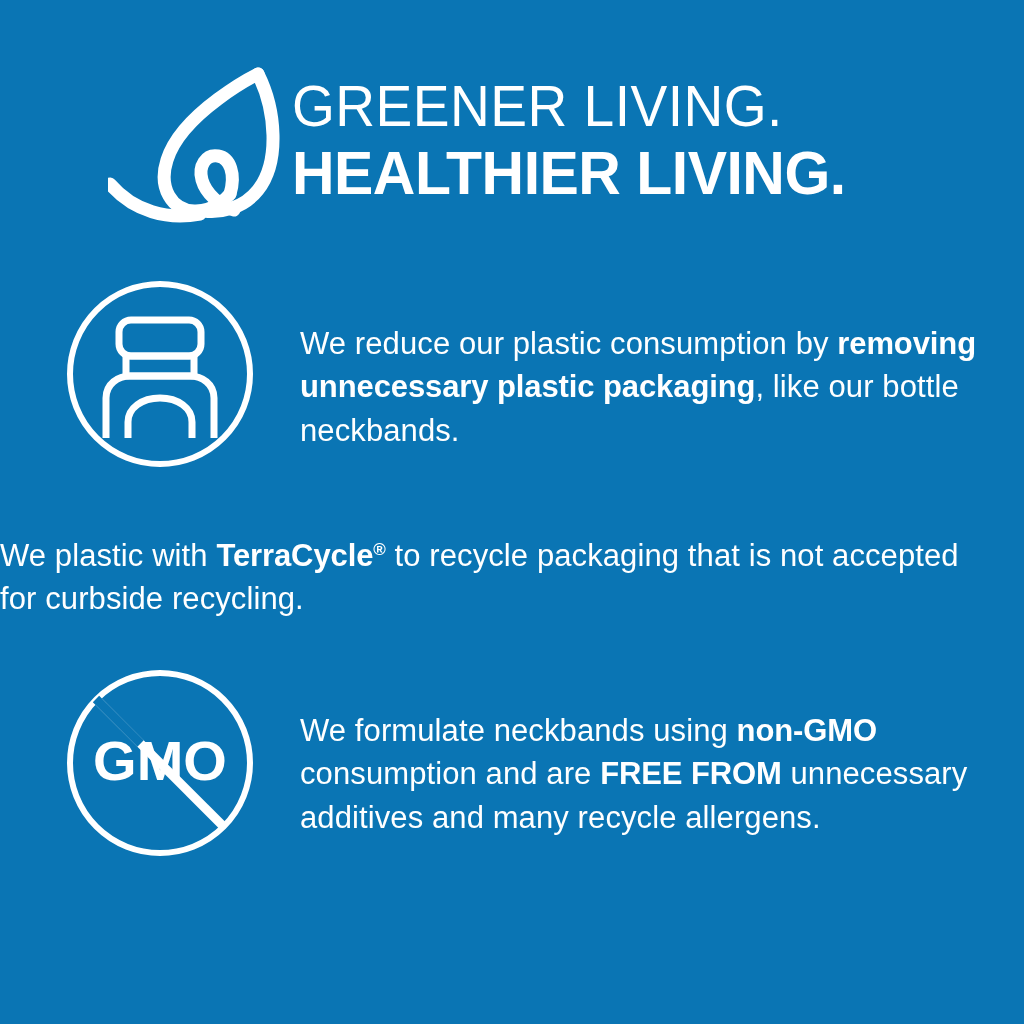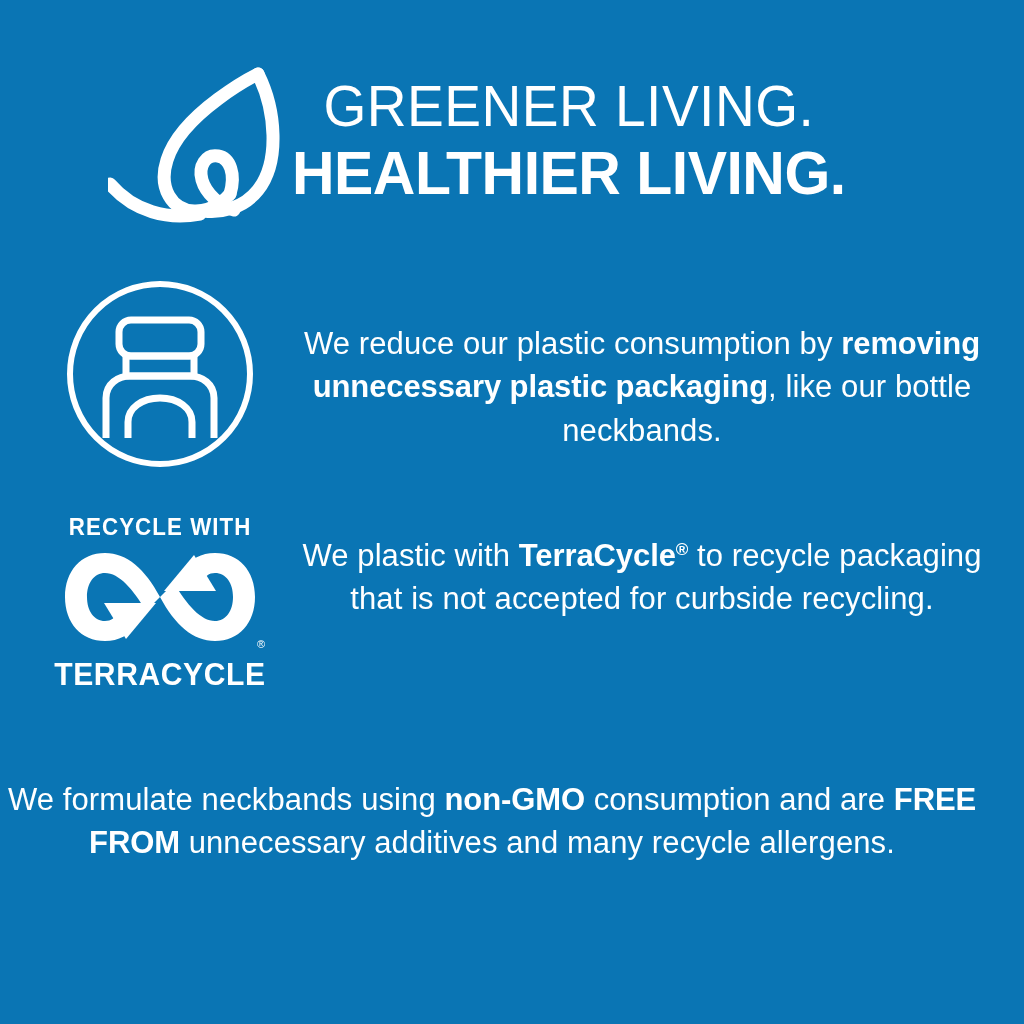--- a/index.html
+++ b/index.html
@@ -153,21 +153,21 @@
     letter-spacing:0.6px;
     line-height:1;
     margin-top:10px;
     white-space:nowrap;
     transform:scaleX(0.97);
   }
 </style>
 </head>
 <body style="background: rgb(10, 117, 180);">
 
-<div class="poster" style="background: rgb(10, 117, 180); text-align: center;">
+<div class="poster" style="background: rgb(10, 117, 180);">
 
   <div class="header">
 
     <div class="leaf-wrap">
       <svg viewBox="0 0 186 168" xmlns="http://www.w3.org/2000/svg" aria-hidden="true">
 
         <path d="M150 8 C150 8 74 46 59 94 C50 122 64 144 86 145 C108 146 122 128 122 128" fill="none" stroke="#ffffff" stroke-width="13" stroke-linecap="round"></path>
         <path d="M150 8 C168 44 172 96 150 124 C135 143 112 147 96 145" fill="none" stroke="#ffffff" stroke-width="13" stroke-linecap="round"></path>
 
         <path d="M122 128 C128 108 122 92 110 90 C98 88 90 100 94 114 C98 128 112 140 126 144" fill="none" stroke="#ffffff" stroke-width="13" stroke-linecap="round"></path>
@@ -197,66 +197,35 @@
 
           <path d="M66 162 L66 146 C66 132 80 122 98 122 C116 122 130 132 130 146 L130 162" fill="none" stroke="#ffffff" stroke-width="7" stroke-linecap="butt"></path>
         </svg>
       </div>
       <div class="row-text">
         <span>We reduce our plastic consumption by </span><b>removing unnecessary plastic packaging</b><span>, like our bottle neckbands.</span>
       </div>
     </div>
 
     <div class="row" id="row-2">
-      <div class="row-icon">
-        <div class="tc-logo">
-          <div class="tc-top">RECYCLE WITH</div>
-
-          <div class="tc-mark">
-            <svg viewBox="0 0 206 104" xmlns="http://www.w3.org/2000/svg" aria-hidden="true">
-
-              <path d="M103 52
-                       C 88 24 70 8 48 8
-                       C 24 8 8 26 8 52
-                       C 8 78 24 96 48 96
-                       C 62 96 72 90 80 80
-                       L 62 66
-                       C 58 73 54 76 48 76
-                       C 37 76 30 66 30 52
-                       C 30 38 37 28 48 28
-                       C 62 28 76 44 89 66
-                       Z" fill="#ffffff"></path>
-
-              <path d="M47 58 L99 58 L69 94 Z" fill="#ffffff"></path>
-
-              <path d="M103 52
-                       C 118 80 136 96 158 96
-                       C 182 96 198 78 198 52
-                       C 198 26 182 8 158 8
-                       C 144 8 134 14 126 24
-                       L 144 38
-                       C 148 31 152 28 158 28
-                       C 169 28 176 38 176 52
-                       C 176 66 169 76 158 76
-                       C 144 76 130 60 117 38
-                       Z" fill="#ffffff"></path>
-
-              <path d="M159 46 L107 46 L137 10 Z" fill="#ffffff"></path>
-            </svg>
-            <span class="tc-reg">®</span>
-          </div>
-
-          <div class="tc-bottom">TERRACYCLE</div>
-        </div>
-      </div>
       <div class="row-text">
         <span>We plastic with </span><b><span>TerraCycle</span><sup>®</sup></b><span> to recycle packaging that is not accepted for curbside recycling.</span>
       </div>
     </div>
 
     <div class="row" id="row-3">
+      <div class="row-icon">
+        <svg class="icon-gmo" viewBox="0 0 196 196" xmlns="http://www.w3.org/2000/svg">
+          <circle cx="98" cy="98" r="90" fill="none" stroke="#ffffff" stroke-width="6"></circle>
+
+          <line x1="34" y1="34" x2="162" y2="162" stroke="#ffffff" stroke-width="9"></line>
+          <text x="98" y="115" text-anchor="middle" font-family="Liberation Sans, sans-serif" font-size="56" font-weight="700" fill="#ffffff">GMO</text>
+
+          <line x1="34" y1="34" x2="162" y2="162" stroke="#0a75b4" stroke-width="9" stroke-dasharray="63 62 0 100"></line>
+        </svg>
+      </div>
       <div class="row-text">
         <span>We formulate neckbands using </span><b>non-GMO</b><span> consumption and are </span><b>FREE FROM</b><span> unnecessary additives and many recycle allergens.</span>
       </div>
     </div>
 
   </div>
 </div>
 
 </body></html>

